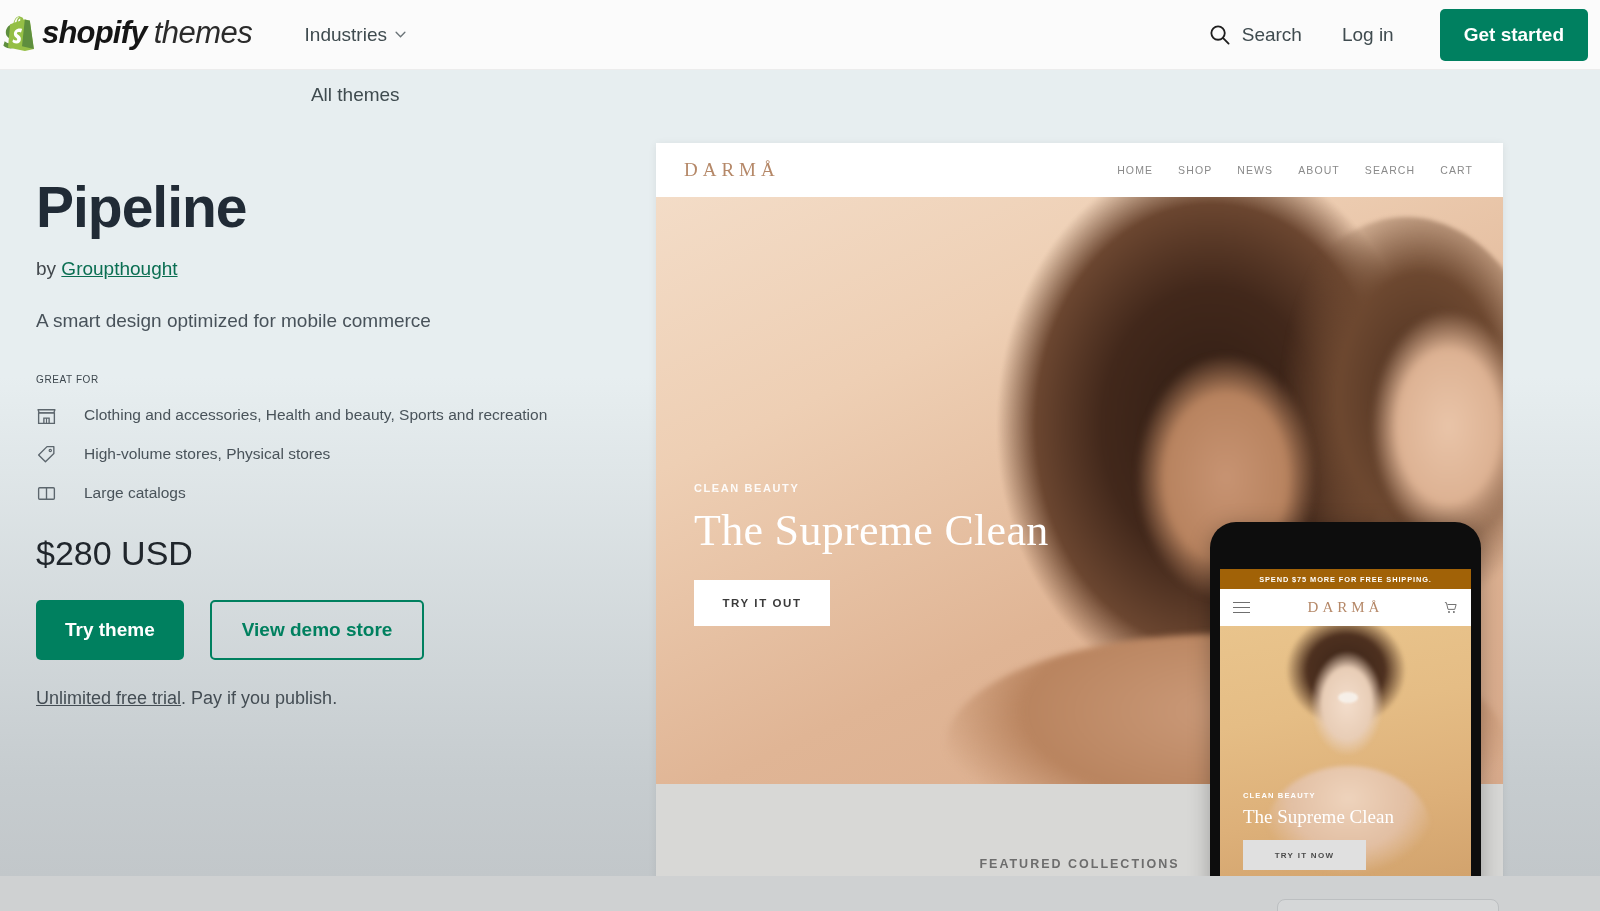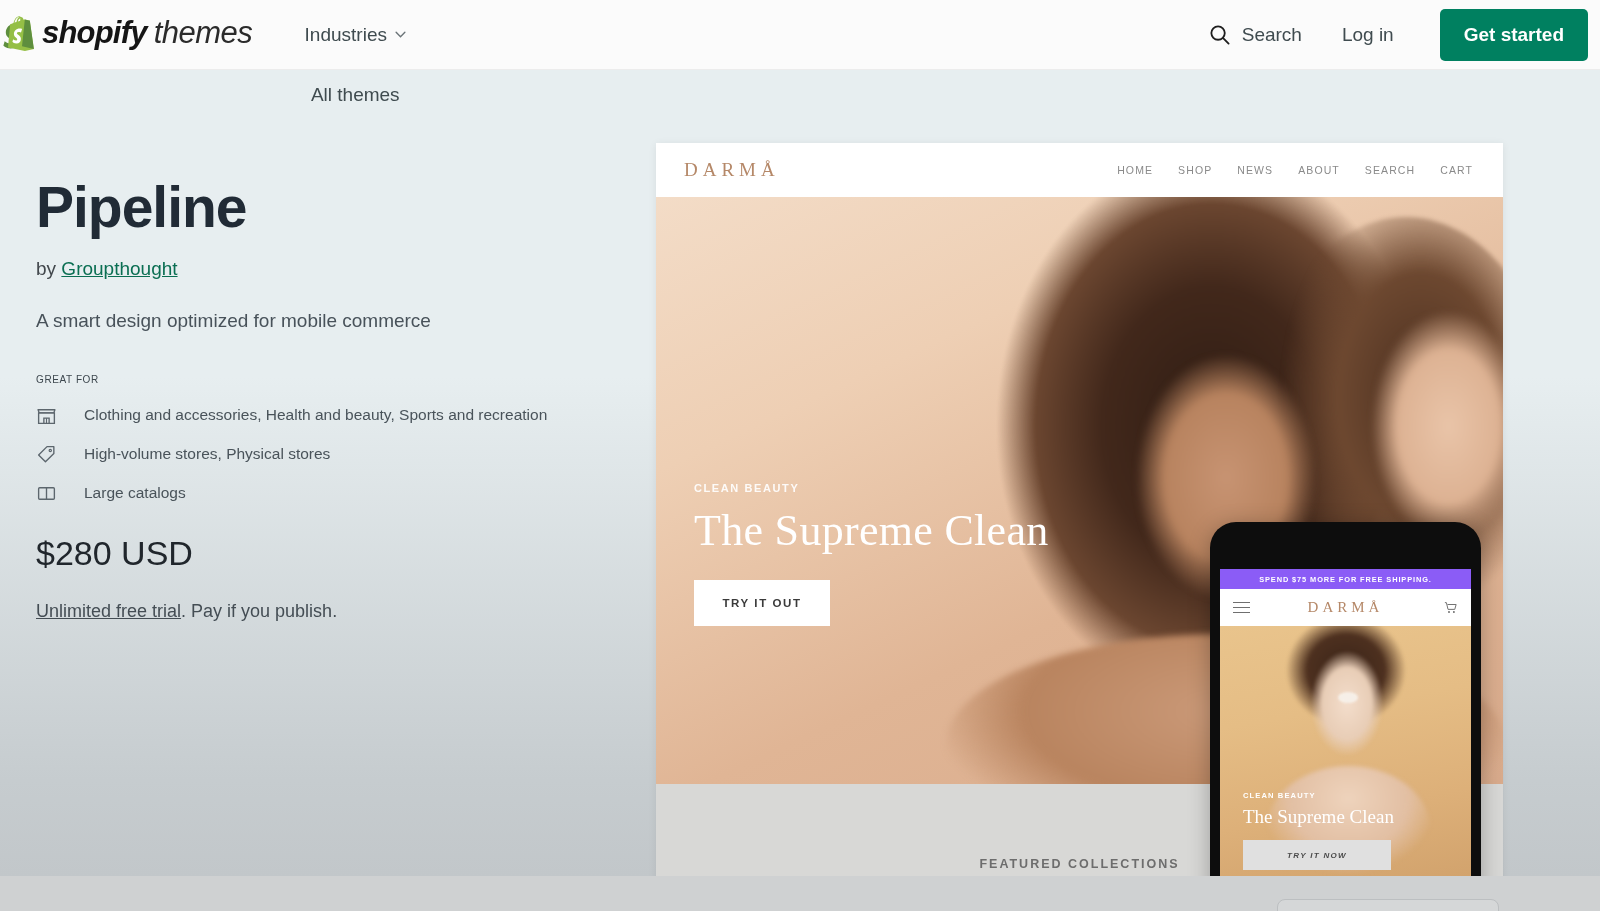--- a/index.html
+++ b/index.html
@@ -228,21 +228,21 @@
     border-radius: 26px 26px 0 0;
     padding: 47px 10px 0 10px;
     box-shadow: 0 4px 22px rgba(0,0,0,0.28);
     overflow: hidden;
   }
   .phone-screen {
     width: 251px; height: 420px;
     background: #fff; overflow: hidden; position: relative;
   }
   .ship-bar {
-    height: 20px; background: #8b5cf6;
+    height: 20px; background: #a16207;
     display: flex; align-items: center; justify-content: center;
   }
   .ship-bar span {
     font-size: 7.4px; letter-spacing: 0.9px; color: #ffffff; font-weight: 600;
   }
   .ph-nav {
     height: 37px; background: #fff; display: flex; align-items: center;
     padding: 0 13px; position: relative;
   }
   .burger { width: 17px; display: flex; flex-direction: column; gap: 3.5px; cursor: pointer; }
@@ -281,25 +281,24 @@
   }
   .ph-copy { position: absolute; left: 23px; top: 165px; z-index: 3; }
   .ph-eyebrow {
     font-size: 7.6px; letter-spacing: 1.1px; font-weight: 700; color: #fff;
   }
   .ph-head {
     margin-top: 6px; font-family: "Liberation Serif", serif;
     font-size: 19px; color: #fff; white-space: nowrap;
   }
   .ph-cta {
-    margin-top: 12px; width: 148px; height: 30px; background: #e0e0e0;
+    margin-top: 12px; width: 123px; height: 30px; background: #e0e0e0;
     display: flex; align-items: center; justify-content: center;
     font-size: 8px; letter-spacing: 1.3px; font-weight: 700; color: #4a4a4a;
     cursor: pointer;
-    font-style: italic;
   }
 
   
   .page-bottom {
     position: absolute; left: 0; top: 876px;
     width: 1600px; height: 35px; background: #cfd1d2;
   }
   .ghost-card {
     position: absolute; left: 1277px; top: 899px;
     width: 222px; height: 40px;
@@ -390,20 +389,24 @@
         <svg class="feature-icon" viewBox="0 0 20 20">
           <rect x="2.5" y="4.5" width="15" height="11" rx="1" fill="none" stroke="currentColor" stroke-width="1.3"></rect>
           <line x1="10" y1="4.5" x2="10" y2="15.5" stroke="currentColor" stroke-width="1.3"></line>
         </svg>
         <span class="feature-text">Large catalogs</span>
       </div>
     </div>
 
     <div class="price">$280 USD</div>
 
+    <div class="btn-row">
+      <button class="btn-try">Try theme</button>
+      <button class="btn-demo">View demo store</button>
+    </div>
 
     <div class="trial-line">
       <span class="trial-link">Unlimited free trial</span><span>. Pay if you publish.</span>
     </div>
   </div>
 
   <div class="desk-mock">
     <div class="desk-nav">
       <div class="desk-logo">DARMÅ</div>
       <div class="desk-nav-links">

